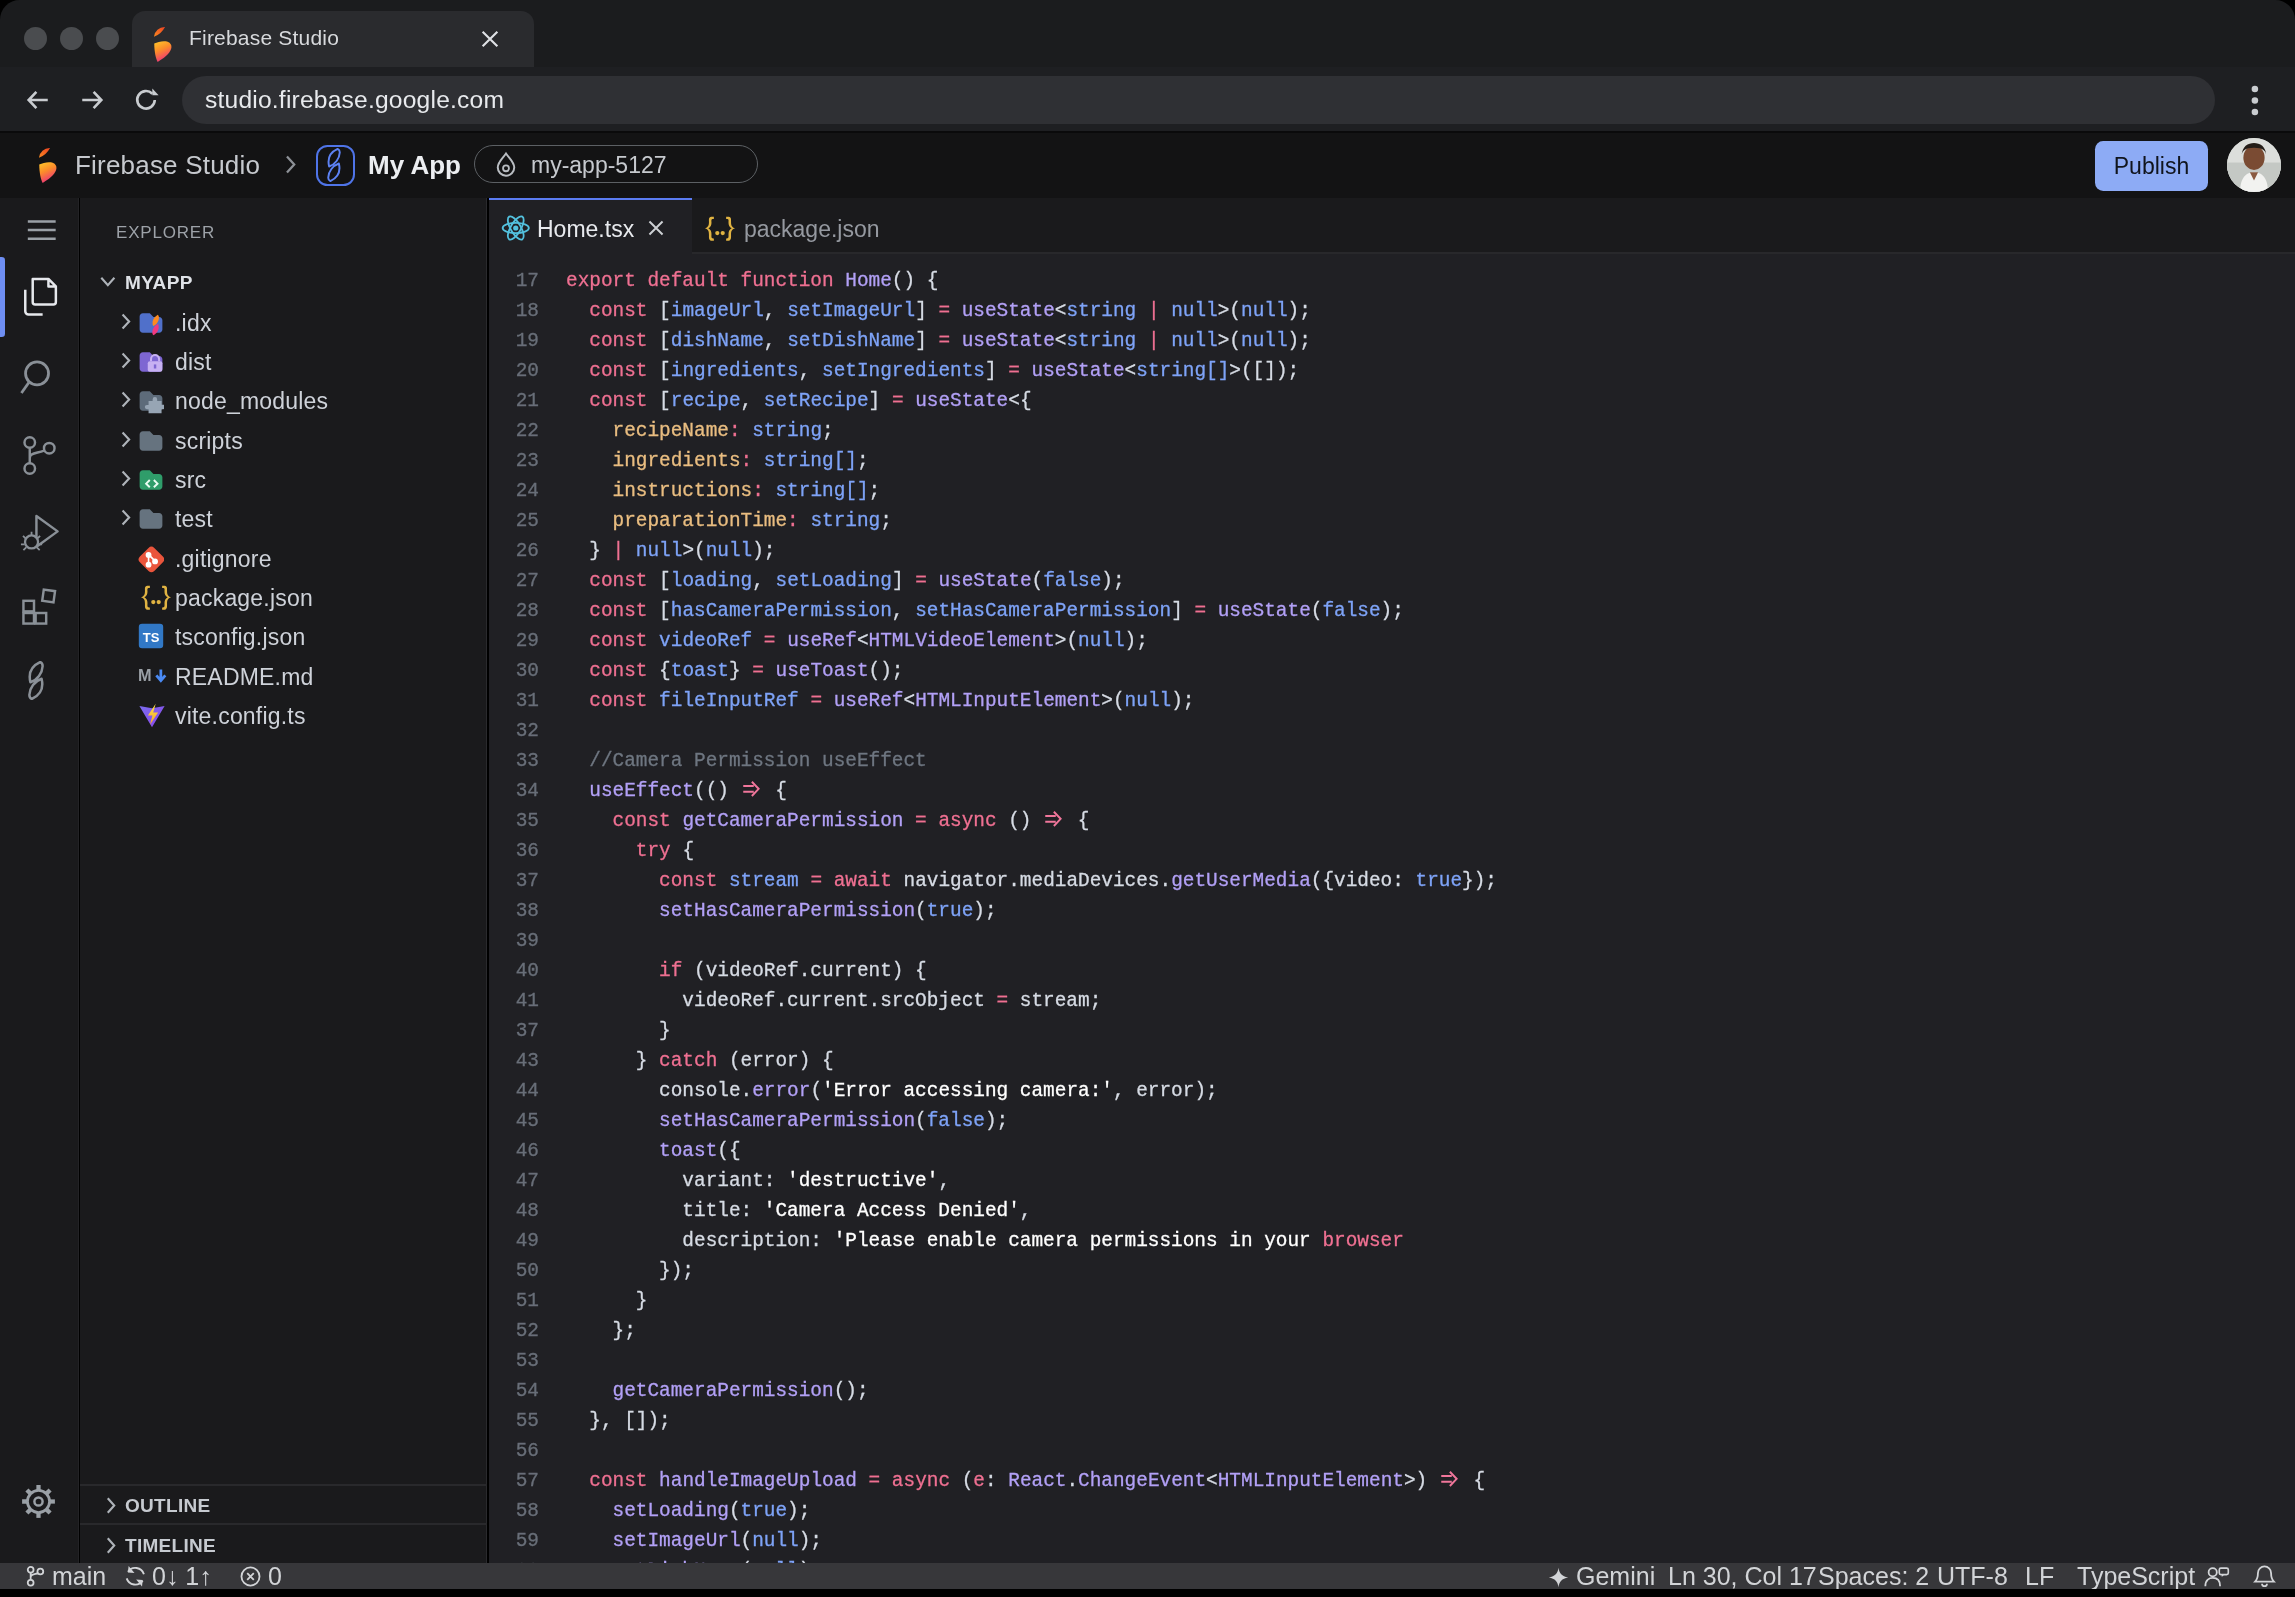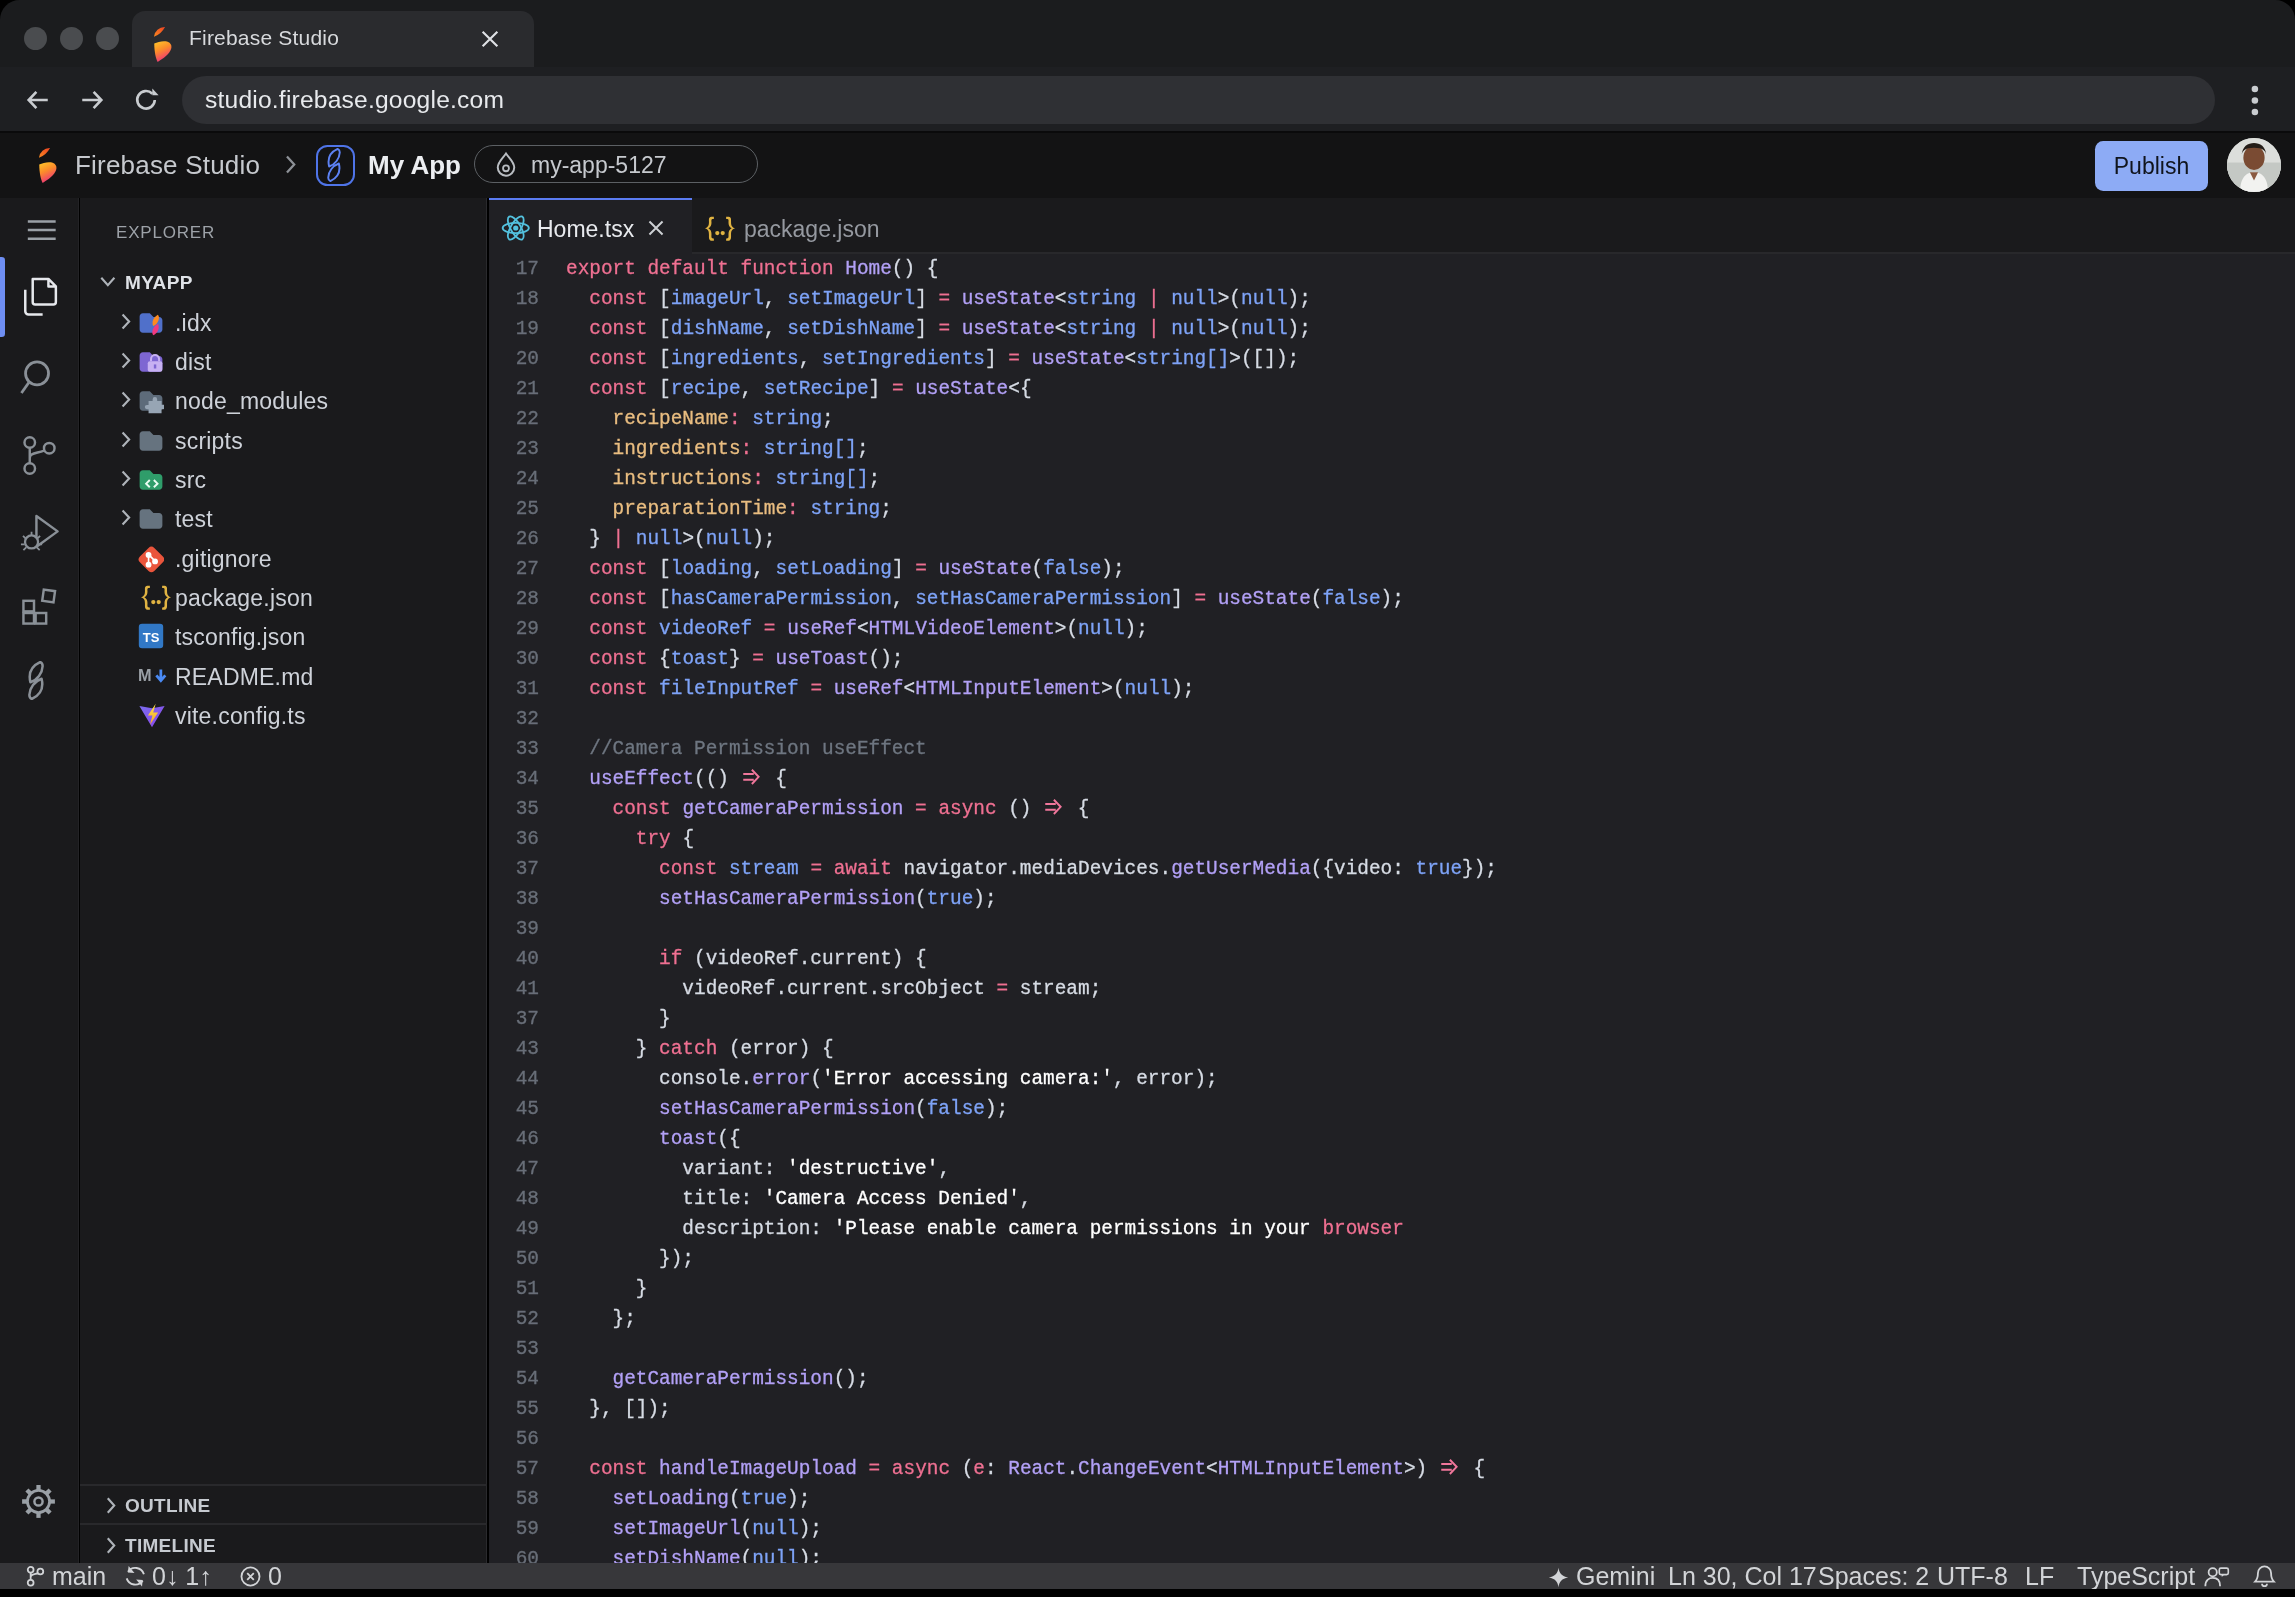--- a/index.html
+++ b/index.html
@@ -18,21 +18,21 @@
 
 #actbar{position:absolute;left:0;top:198px;width:79px;height:1365px;background:#1a1a1c;border-right:1.6px solid #232326}
 
 #sidebar{position:absolute;left:80px;top:198px;width:407px;height:1365px;background:#1a1a1c;border-right:1.6px solid #2a2a2d}
 
 #editor{position:absolute;left:489px;top:198px;width:1806px;height:1365px;background:#202024;overflow:hidden}
 #tabstrip{position:absolute;left:0;top:0;width:1806px;height:56px;background:#1a1a1c}
 #tabline{position:absolute;left:203px;top:54px;width:1603px;height:1.6px;background:#28282b}
 #activetab{position:absolute;left:0;top:0;width:203px;height:56px;background:#202024;border-top:2.5px solid #5b7cf2}
 
-#code{position:absolute;left:0;top:56px;width:1482px}
+#code{position:absolute;left:0;top:68px;width:1482px}
 .cl{height:30px;line-height:30px;white-space:pre;font-family:"Liberation Mono",monospace;font-size:19.4px;color:#d6dbe4;-webkit-text-stroke:0.3px}
 .ln{display:inline-block;width:50px;text-align:right;color:#686e78}
 .ct{margin-left:27px}
 .k{color:#ef7092}.f{color:#b2a0f6}.b{color:#7ea3f7}.y{color:#e9bd80}.g{color:#ffffff}.c{color:#6e7681}
 .ar{display:inline-block;width:23px;vertical-align:baseline}
 .ar svg{width:21px;height:19.7px;margin-bottom:-2.5px}
 
 #status{position:absolute;left:0;top:1563px;width:2295px;height:26px;background:#37373a;color:#d2d4d7;font-size:25px}
 .st{position:absolute;top:0;height:26px;line-height:26px}
 

